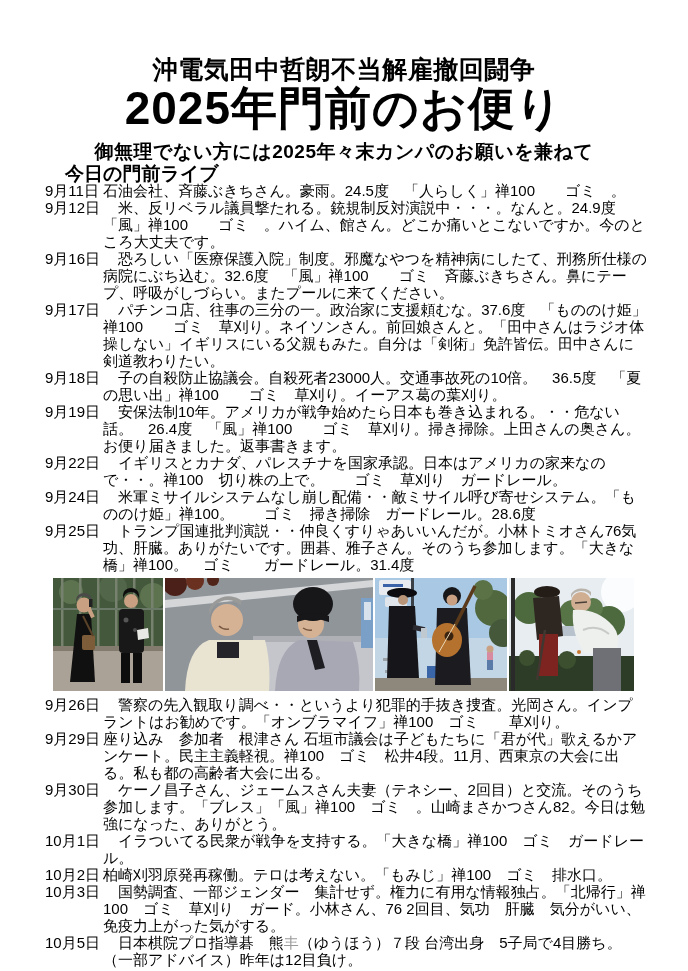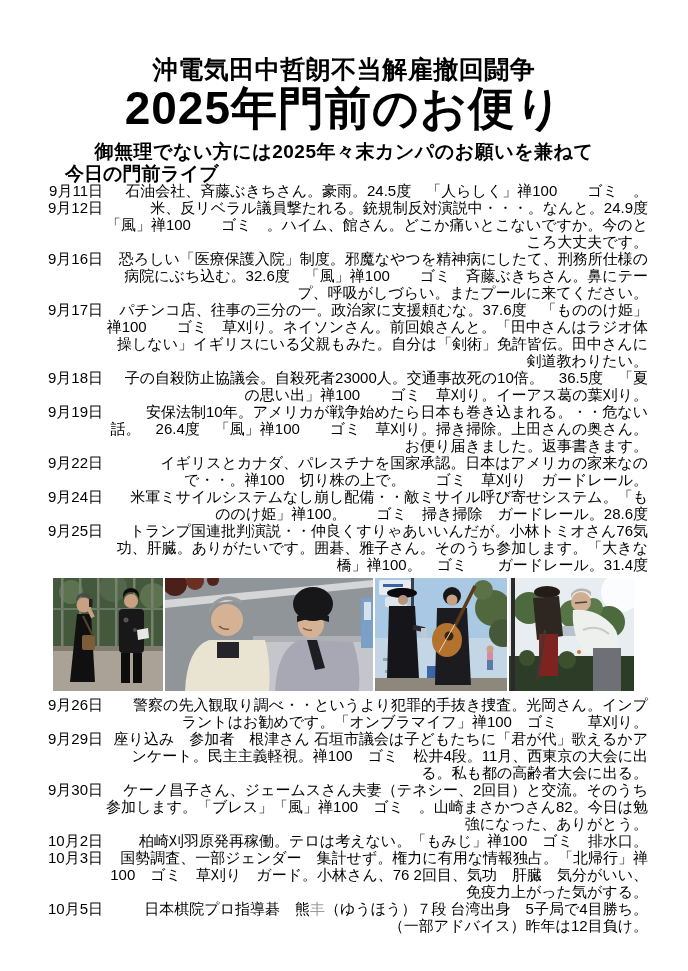--- a/index.html
+++ b/index.html
@@ -7,21 +7,21 @@
     width:688px;height:971px;overflow:hidden;
     font-family:"Liberation Sans","DejaVu Sans",sans-serif;
     color:#000;
   }
   .page{padding-top:56px;}
   .masthead{text-align:center;}
   .struggle-line{font-weight:bold;font-size:25px;line-height:1.05;letter-spacing:0.5px;}
   .big-title{font-weight:bold;font-size:46px;line-height:1.05;letter-spacing:1px;margin-top:2px;}
   .appeal-line{font-weight:bold;font-size:19px;line-height:1.1;margin-top:9px;letter-spacing:0.5px;}
   .entries{padding:3px 40px 0 45px;font-size:15px;line-height:17px;}
-  .entry{display:flex;align-items:baseline;text-align:right;}
+  .entry{display:flex;align-items:baseline;}
   .entry .date{flex:0 0 58px;white-space:nowrap;}
   .entry .text{flex:1;}
   .entry.live{padding-left:20px;}
   .entry.live .live-label{flex:0 0 auto;font-weight:bold;font-size:19px;white-space:nowrap;margin-right:6px;}
   .entry.live .text{flex:1;}
   .gray-glyph{color:#9a9a9a;}
   .photos{display:flex;gap:2px;margin:5px 0 5px 8px;height:113px;}
   .photos svg{display:block;height:113px;}
   .photo{flex:0 0 auto;}
 </style>
@@ -208,20 +208,24 @@
         </div>
         <div class="entry">
           <div class="date">9月29日</div>
           <div class="text">座り込み　参加者　根津さん 石垣市議会は子どもたちに「君が代」歌えるかアンケート。民主主義軽視。禅100　ゴミ　松井4段。11月、西東京の大会に出る。私も都の高齢者大会に出る。</div>
         </div>
         <div class="entry">
           <div class="date">9月30日</div>
           <div class="text">　ケーノ昌子さん、ジェームスさん夫妻（テネシー、2回目）と交流。そのうち参加します。「ブレス」「風」禅100　ゴミ　。山崎まさかつさん82。今日は勉強になった、ありがとう。</div>
         </div>
         <div class="entry">
+          <div class="date">10月1日</div>
+          <div class="text">　イラついてる民衆が戦争を支持する。「大きな橋」禅100　ゴミ　ガードレール。</div>
+        </div>
+        <div class="entry">
           <div class="date">10月2日</div>
           <div class="text">柏崎刈羽原発再稼働。テロは考えない。「もみじ」禅100　ゴミ　排水口。</div>
         </div>
         <div class="entry">
           <div class="date">10月3日</div>
           <div class="text">　国勢調査、一部ジェンダー　集計せず。権力に有用な情報独占。「北帰行」禅100　ゴミ　草刈り　ガード。小林さん、76 2回目、気功　肝臓　気分がいい、免疫力上がった気がする。</div>
         </div>
         <div class="entry">
           <div class="date">10月5日</div>
           <div class="text"><span>　日本棋院プロ指導碁　熊</span><span class="gray-glyph">丰</span><span>（ゆうほう）７段 台湾出身　5子局で4目勝ち。（一部アドバイス）昨年は12目負け。</span></div>

